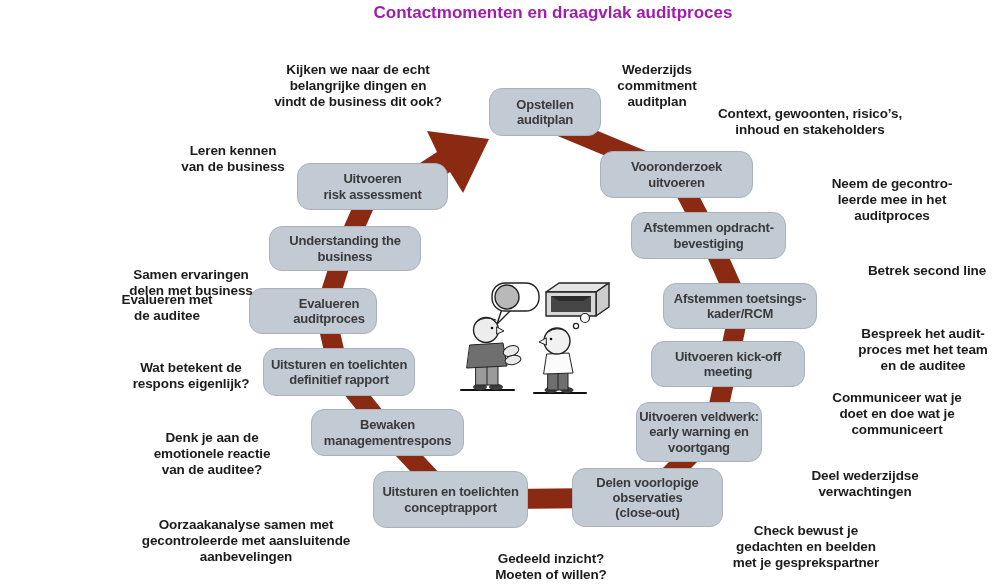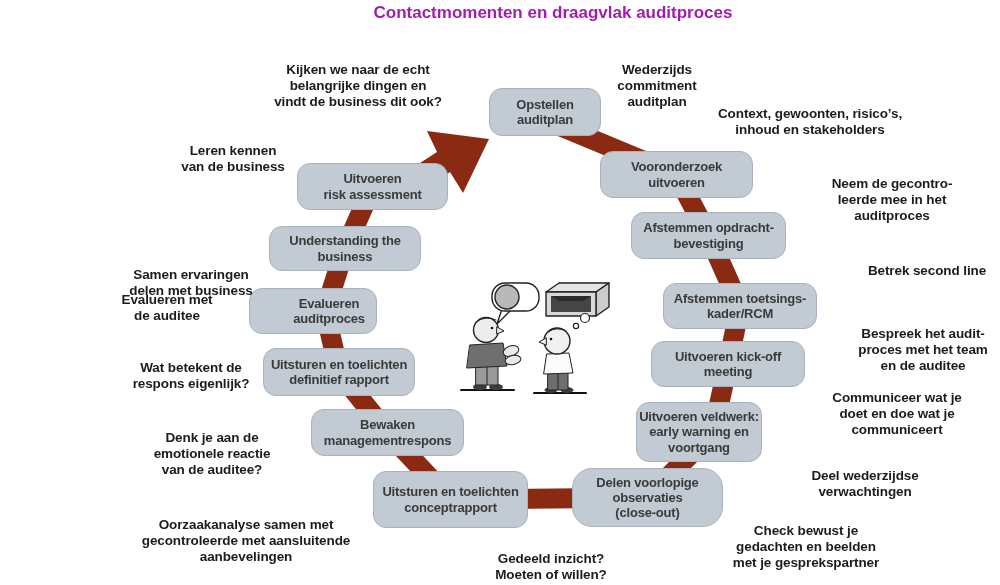--- a/index.html
+++ b/index.html
@@ -106,21 +106,21 @@
 uitvoeren</div>
     <div class="step" style="left: 631px; top: 212px; width: 155px; height: 47px;">Afstemmen opdracht-
 bevestiging</div>
     <div class="step" style="left: 663px; top: 283px; width: 154px; height: 46px;">Afstemmen toetsings-
 kader/RCM</div>
     <div class="step" style="left: 651px; top: 341px; width: 154px; height: 46px;">Uitvoeren kick-off
 meeting</div>
     <div class="step" style="left: 636px; top: 402px; width: 126px; height: 60px;">Uitvoeren veldwerk:
 early warning en
 voortgang</div>
-    <div class="step" style="left: 572px; top: 468px; width: 151px; height: 59px; border-radius: 20px;">Delen voorlopige
+    <div class="step" style="left: 572px; top: 468px; width: 151px; height: 59px;">Delen voorlopige
 observaties
 (close-out)</div>
     <div class="step" style="left: 373px; top: 471px; width: 155px; height: 57px;">Uitsturen en toelichten
 conceptrapport</div>
     <div class="step" style="left: 311px; top: 409px; width: 153px; height: 47px;">Bewaken
 managementrespons</div>
     <div class="step" style="left: 263px; top: 348px; width: 152px; height: 48px;">Uitsturen en toelichten
 definitief rapport</div>
     <div class="step" style="left: 249px; top: 288px; width: 128px; height: 46px; padding-left: 32px;">Evalueren
 auditproces</div>

